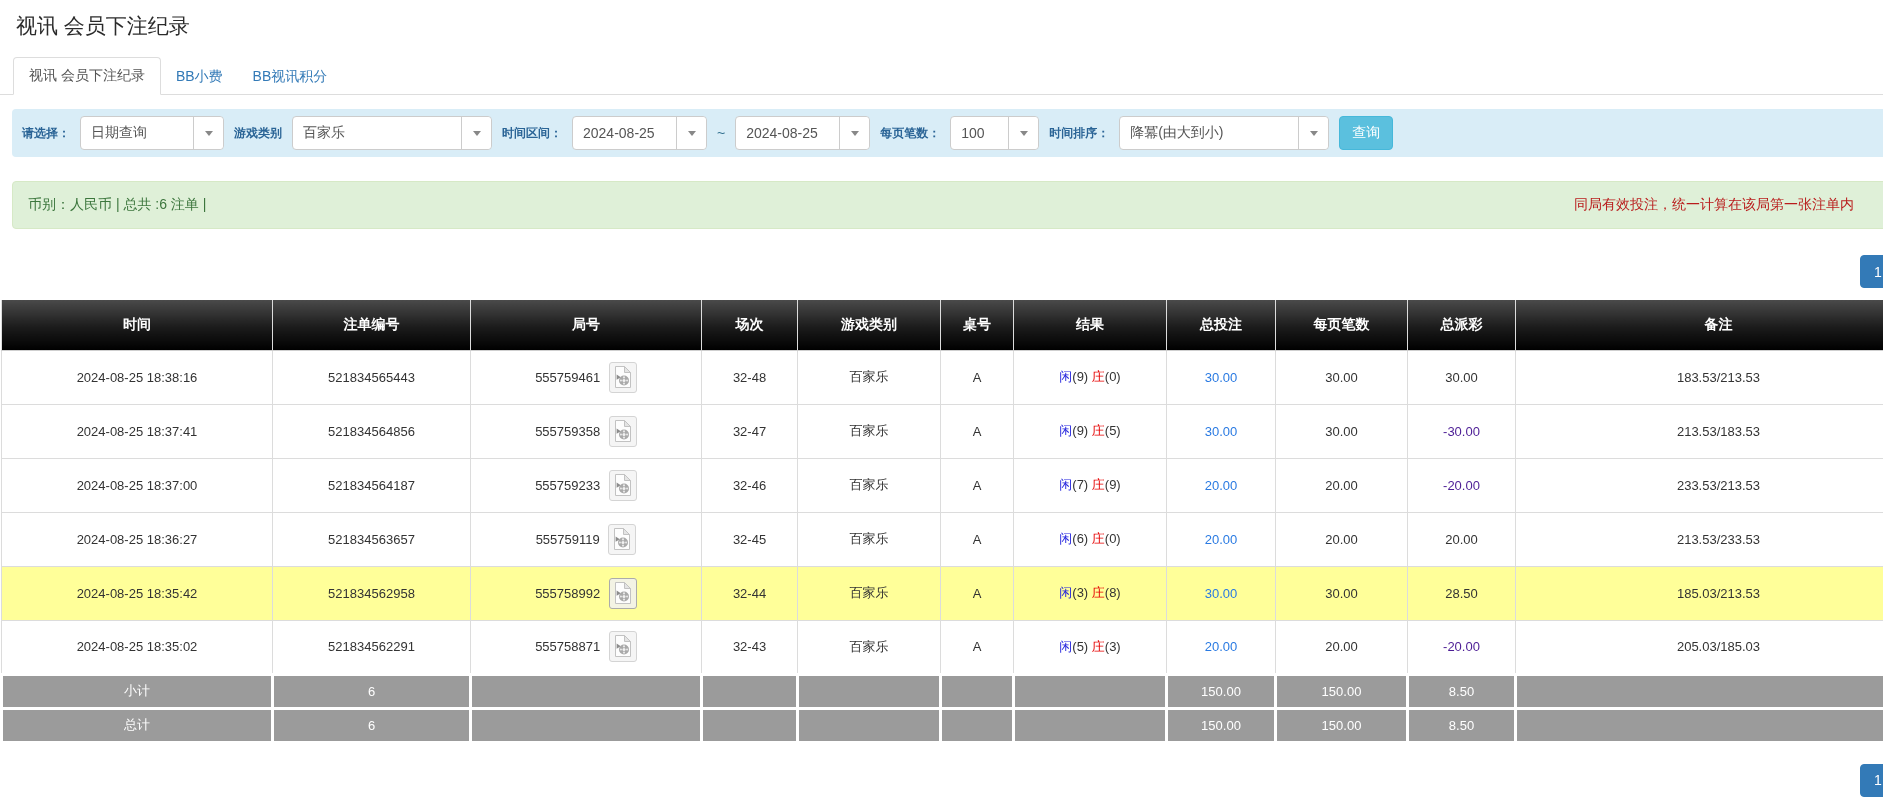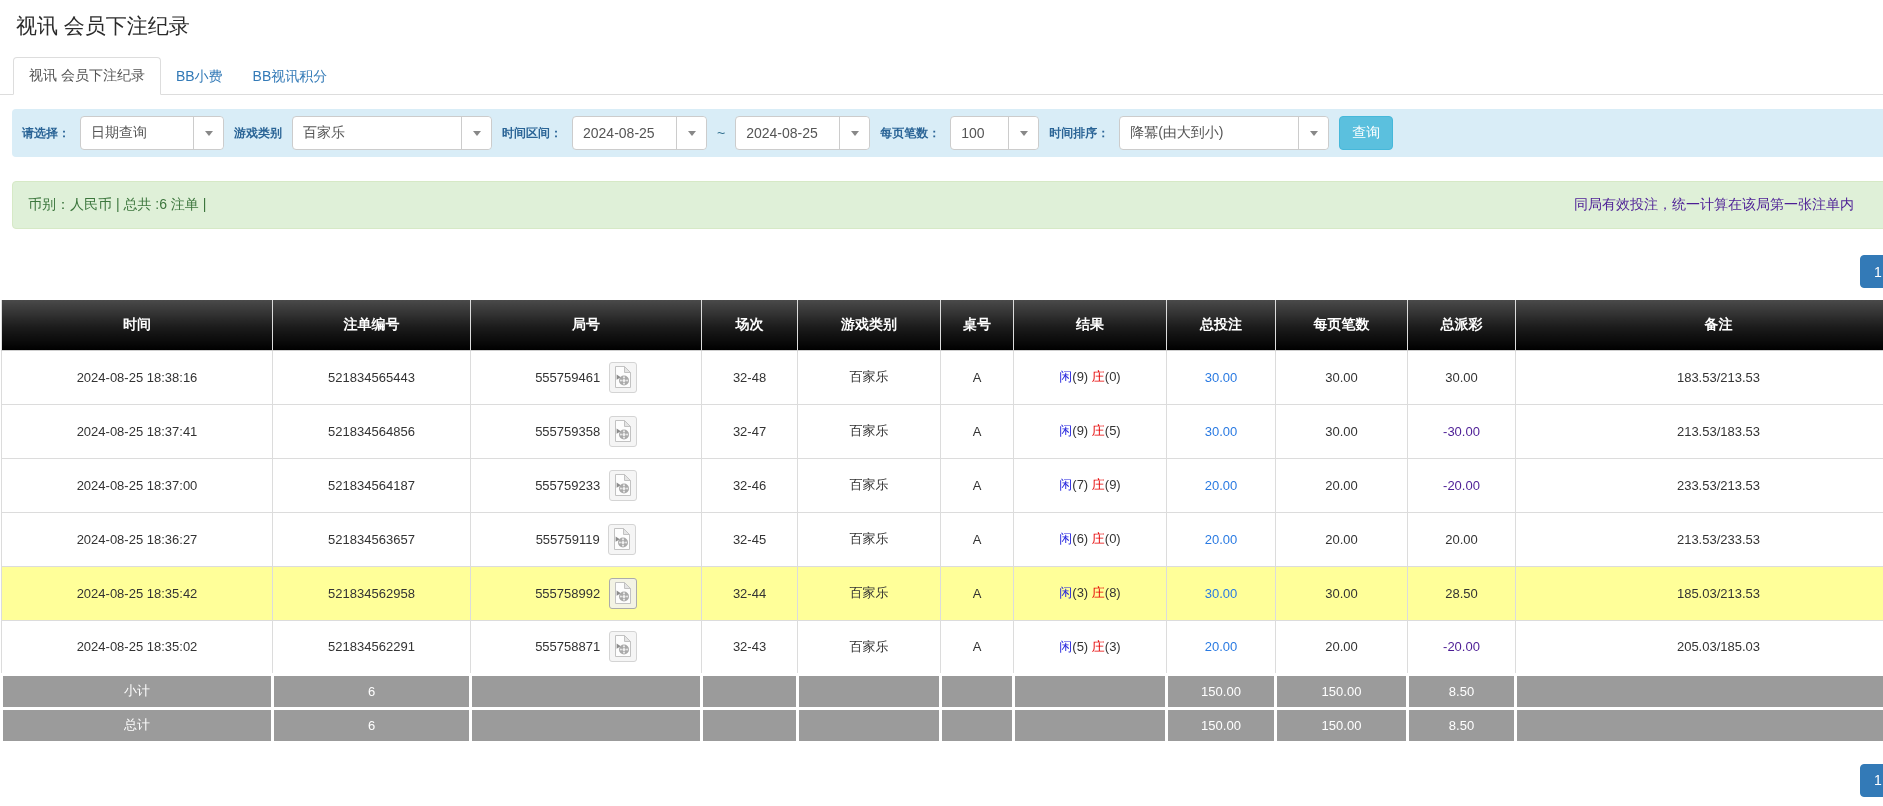--- a/index.html
+++ b/index.html
@@ -32,21 +32,21 @@
   .caret { width:0; height:0; border-left:4px solid transparent; border-right:4px solid transparent; border-top:5px solid #888; }
   .search-btn { background:#5bc0de; border:1px solid #46b8da; color:#fff; font-size:14px; padding:0 12px; height:34px; border-radius:4px; cursor:pointer; font-family:inherit; }
 
   
   .summary-bar {
     margin:24px 0 0 12px; background:#dff0d8; border:1px solid #d6e9c6; border-radius:4px;
     height:48px; padding:0 10px 0 15px; display:flex; align-items:center; justify-content:space-between;
     font-size:14px;
   }
   .summary-left { color:#3c763d; }
-  .summary-right { color:#4c1d95; margin-right:55px; }
+  .summary-right { color:#b91c1c; margin-right:55px; }
 
   
   .pager { display:flex; justify-content:flex-end; margin-right:24px; }
   .pager.top { margin-top:26px; }
   .pager.bottom { margin-top:20px; }
   .page-btn { width:36px; height:33px; background:#337ab7; border:1px solid #337ab7; border-radius:4px; color:#fff; font-size:14px; display:flex; align-items:center; justify-content:center; cursor:pointer; }
 
   
   table { border-collapse:collapse; table-layout:fixed; width:1920px; margin-top:12px; }
   thead th {

